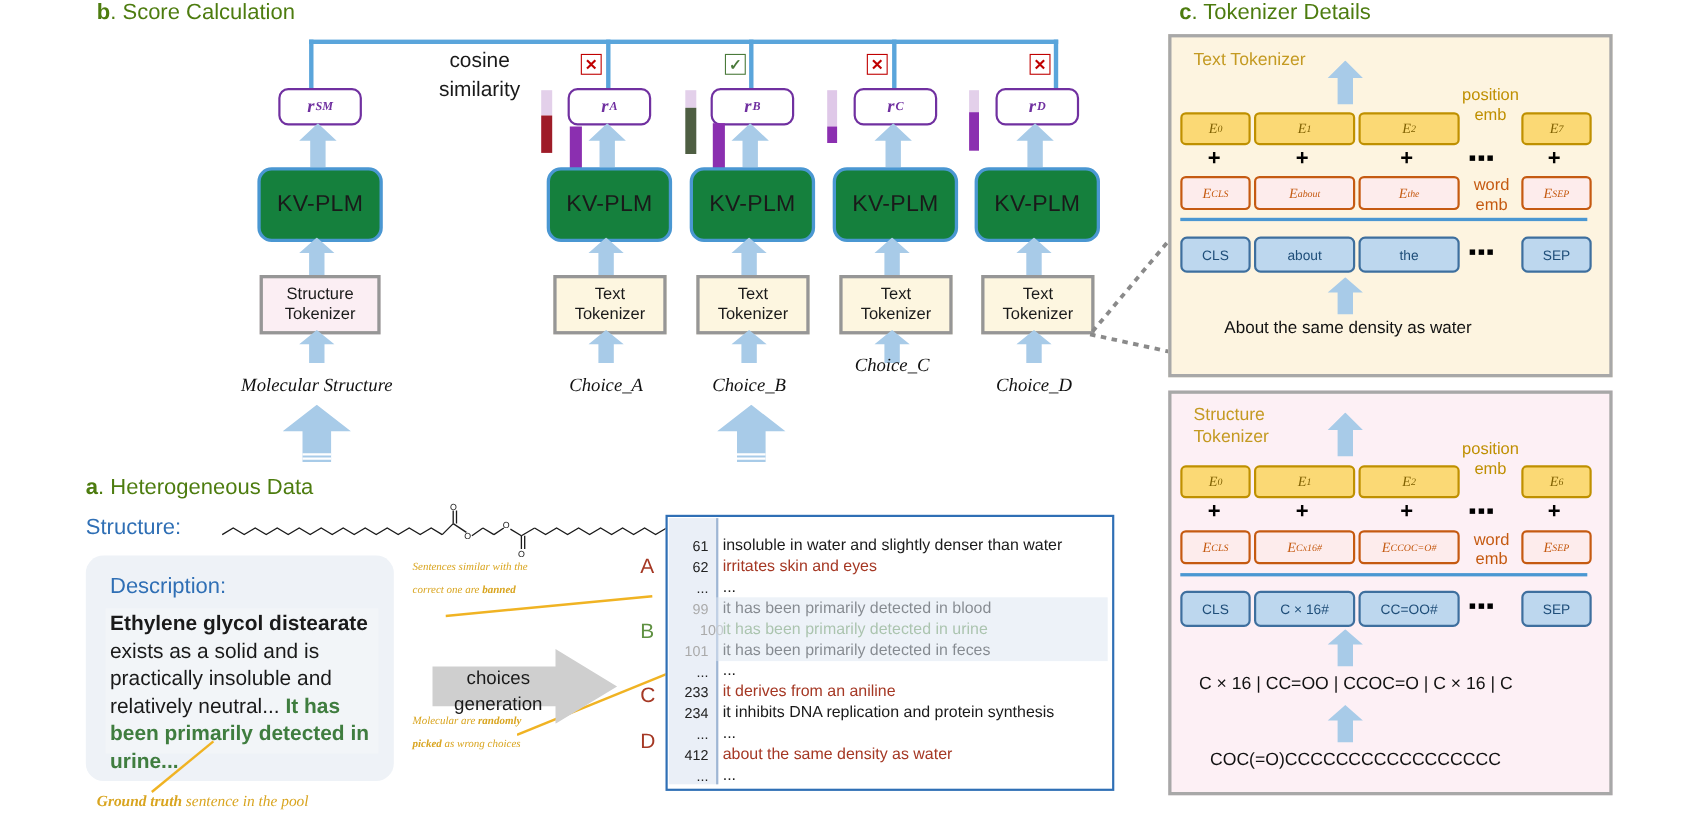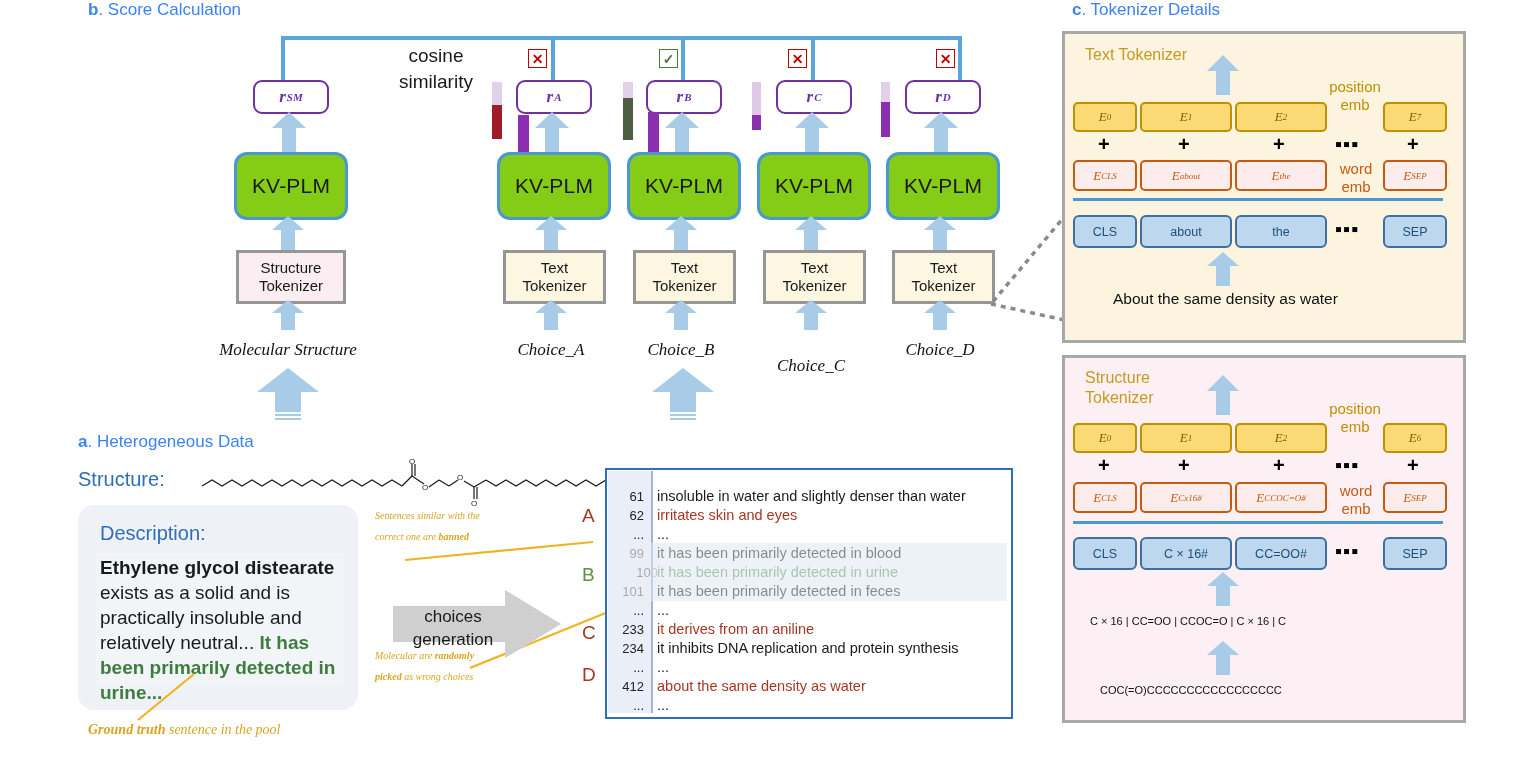--- a/index.html
+++ b/index.html
@@ -1,30 +1,30 @@
 <!DOCTYPE html>
 <html><head>
 <meta charset="utf-8">
 <style>
   html,body{margin:0;padding:0;background:#fff;}
   body{width:1529px;height:761px;position:relative;overflow:hidden;
        font-family:"Liberation Sans", sans-serif;color:#1a1a1a;}
   .abs{position:absolute;}
-  .panel-title{font-size:17px;color:#3b82f6;}
+  .panel-title{font-size:20px;color:#4d7c0f;}
   .panel-title b{font-weight:bold;}
 
   
   .rbox{border:2.5px solid #7030a0;border-radius:9px;background:#fff;
         display:flex;align-items:center;justify-content:center;
         font-family:"Liberation Serif", serif;font-style:italic;font-weight:bold;
         color:#7030a0;font-size:17px;}
   .rbox .sub{font-size:11px;vertical-align:-3px;padding-left:1px;font-style:italic;}
 
   
-  .kvplm{border:3px solid #4a97d2;border-radius:13px;background:#84cc16;
+  .kvplm{border:3px solid #4a97d2;border-radius:13px;background:#15803d;
          display:flex;align-items:center;justify-content:center;
          font-size:21px;color:#1a1a1a;letter-spacing:.2px;}
 
   
   .tokbox{border:3px solid #969696;display:flex;flex-direction:column;
           align-items:center;justify-content:center;font-size:15px;line-height:18px;
           color:#1a1a1a;text-align:center;}
   .tokbox.struct{background:#fbeef3;}
   .tokbox.text{background:#fdf6e0;}
 
@@ -80,21 +80,21 @@
         display:flex;align-items:center;justify-content:center;
         font-family:"Liberation Serif", serif;font-style:italic;color:#c55a11;font-size:13px;}
   .tbox{border:2.2px solid #3e6f9e;background:#bdd7ee;border-radius:6px;
         display:flex;align-items:center;justify-content:center;
         color:#1f4e79;font-size:12.5px;}
   .plus{font-size:20px;font-weight:bold;color:#000;}
   .dots{font-size:20px;font-weight:bold;color:#000;letter-spacing:1px;}
   .emblab{color:#bf8f00;font-size:15px;line-height:18px;text-align:center;}
   .sepline{background:#4a97d2;height:3px;}
   .cpsmall{font-size:15.5px;line-height:21px;color:#111;}
-  .mono-smiles{font-size:11px;line-height:21px;color:#111;}
+  .mono-smiles{font-size:16px;line-height:21px;color:#111;}
   sub{font-size:9px;}
 </style>
 </head>
 <body>
 
 <div class="abs panel-title" style="left:88px;top:0px;">
   <b>b</b><span>. Score Calculation</span>
 </div>
 
 <div class="abs panel-title" style="left:1072px;top:0px;">
@@ -243,21 +243,21 @@
 <svg class="abs" style="left:794px;top:300px;" width="34" height="30" viewBox="0 0 34 30">
     <polygon points="17,0 33,13 24,13 24,30 10,30 10,13 1,13" fill="#a8cbe8"></polygon>
   </svg>
 <svg class="abs" style="left:923px;top:300px;" width="34" height="30" viewBox="0 0 34 30">
     <polygon points="17,0 33,13 24,13 24,30 10,30 10,13 1,13" fill="#a8cbe8"></polygon>
   </svg>
 
 <div class="abs cap" style="left:199px;top:340px;width:178px;text-align:center;">Molecular Structure</div>
 <div class="abs cap" style="left:496px;top:340px;width:110px;text-align:center;">Choice_A</div>
 <div class="abs cap" style="left:626px;top:340px;width:110px;text-align:center;">Choice_B</div>
-<div class="abs cap" style="left:756px;top:356px;width:110px;text-align:center;">Choice_C</div>
+<div class="abs cap" style="left:756px;top:322px;width:110px;text-align:center;">Choice_C</div>
 <div class="abs cap" style="left:885px;top:340px;width:110px;text-align:center;">Choice_D</div>
 
 <svg class="abs" style="left:255px;top:368px;" width="66" height="52" viewBox="0 0 66 52">
   <polygon points="33,0 64,24 46,24 46,52 20,52 20,24 2,24" fill="#a8cbe8"></polygon>
   <line x1="20" y1="45" x2="46" y2="45" stroke="#fff" stroke-width="2"></line>
   <line x1="20" y1="49" x2="46" y2="49" stroke="#fff" stroke-width="2"></line>
 </svg>
 <svg class="abs" style="left:650px;top:368px;" width="66" height="52" viewBox="0 0 66 52">
   <polygon points="33,0 64,24 46,24 46,52 20,52 20,24 2,24" fill="#a8cbe8"></polygon>
   <line x1="20" y1="45" x2="46" y2="45" stroke="#fff" stroke-width="2"></line>

